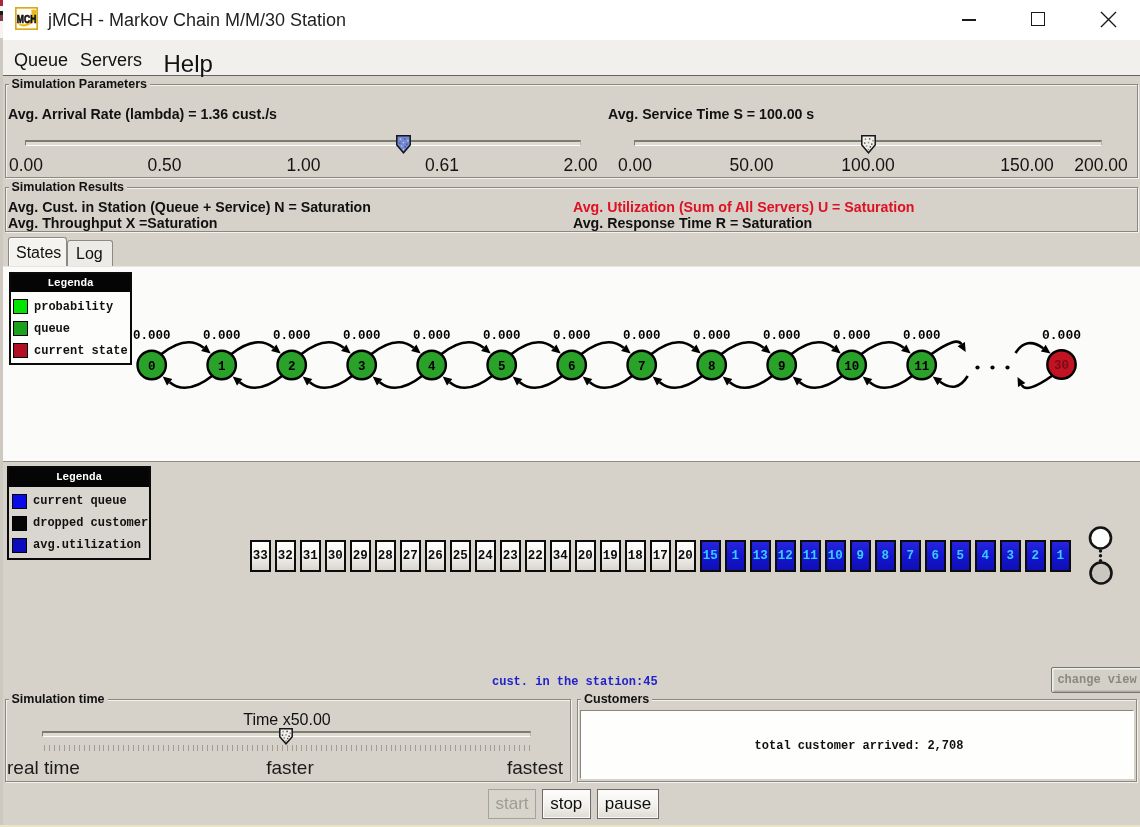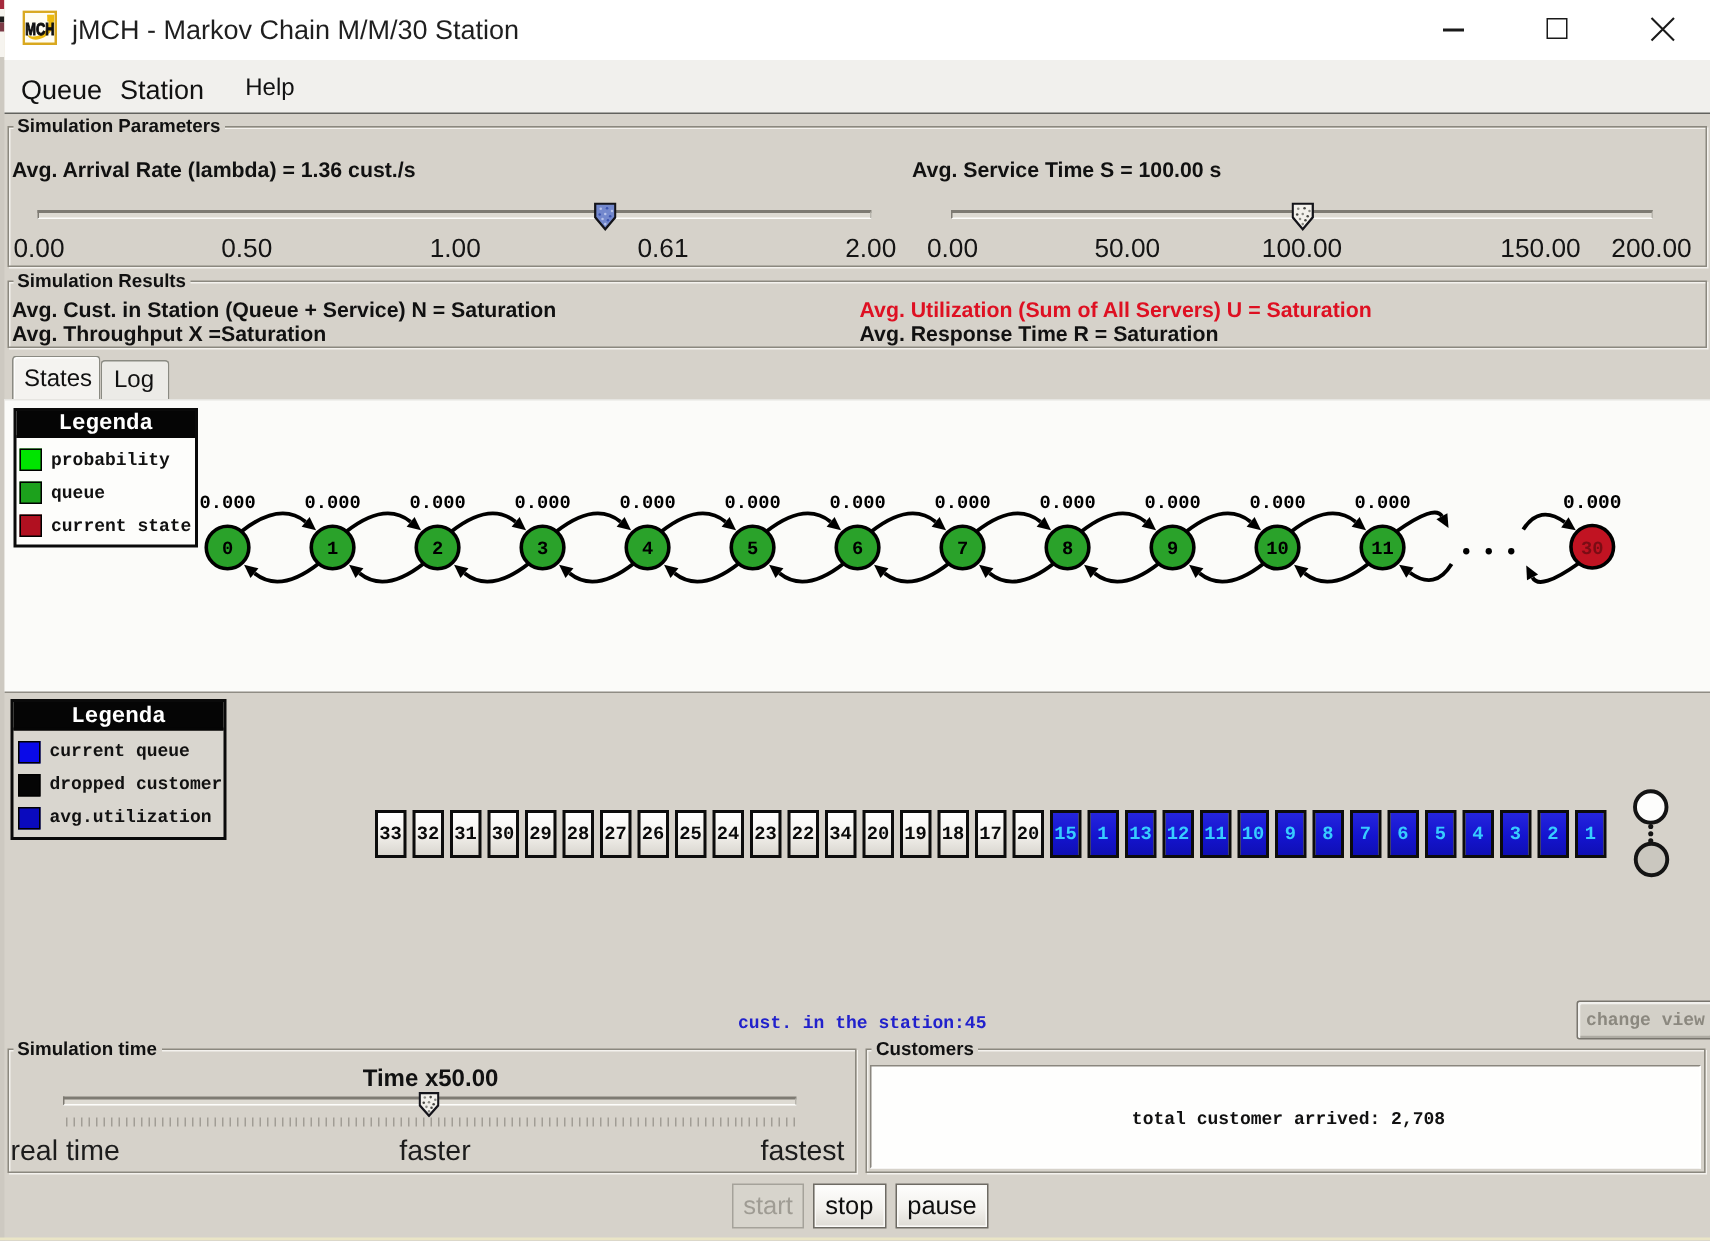--- a/index.html
+++ b/index.html
@@ -4,21 +4,21 @@
 html,body{width:1140px;height:827px;overflow:hidden}
 body{position:relative;font-family:"Liberation Sans",sans-serif;background:#d6d2ca;color:#111}
 .abs{position:absolute}
 .mono{font-family:"Liberation Mono",monospace;font-weight:bold}
 .group{position:absolute;border:1px solid #8b887f;box-shadow:inset 1px 1px 0 #f4f2ee, 1px 1px 0 #f4f2ee}
 .gtitle{position:absolute;font-size:12.5px;font-weight:bold;background:#d6d2ca;padding:0 3px;line-height:13px}
 .track{position:absolute;height:6px;background:#dedbd3;border-top:2px solid #7e7b73;border-left:1px solid #7e7b73;border-right:1px solid #b8b5ad;border-bottom:1.5px solid #fdfdfb}
 .slab{position:absolute;font-size:17.5px;color:#141414;transform:translateX(-50%);white-space:nowrap}
 .blab{position:absolute;font-size:14.2px;font-weight:bold;white-space:nowrap}
 .legend{position:absolute;background:#fdfdfb;border:2px solid #0a0a0a}
-.legend .ltit{background:#050505;color:#fff;text-align:center;font-family:"Liberation Mono",monospace;font-weight:bold;font-size:15px;border-bottom:2px solid #050505}
+.legend .ltit{background:#050505;color:#fff;text-align:center;font-family:"Liberation Mono",monospace;font-weight:bold;font-size:11px;border-bottom:2px solid #050505}
 .litem{position:absolute;display:flex;align-items:center;font-family:"Liberation Mono",monospace;font-weight:bold;font-size:12px;white-space:nowrap}
 .sw{width:15px;height:15px;border:1px solid #000;margin-right:6px;flex:none}
 .qbox{position:absolute;top:539.5px;width:21.5px;height:32px;border:2.5px solid #0c0c0c;font-family:"Liberation Mono",monospace;font-weight:bold;font-size:12.5px;text-align:center;line-height:29px}
 .qw{background:linear-gradient(180deg,#ffffff 0%,#f6f4f0 45%,#d9d6cf 100%);color:#0a0a0a}
 .qb{background:linear-gradient(180deg,#2525dd 0%,#1414cf 55%,#0f0fb4 100%);color:#37ccff}
 #tickrow i{position:absolute;top:0;width:1px;height:6px;background:#a19d95;display:block}
 .btn{position:absolute;top:789px;height:30px;font-size:17px;text-align:center;border:1px solid #6e6b64;background:linear-gradient(180deg,#fefefd 0%,#f3f1ed 55%,#dedbd4 100%);box-shadow:inset 0 0 0 1px #fbfaf8;color:#0f0f0f;line-height:28px}
 </style></head><body>
 
 <div class="abs" style="left:0;top:0;width:3px;height:827px;background:#cdc9c1"></div>
@@ -37,22 +37,22 @@
 </svg>
 <div class="abs" style="left:48px;top:9.5px;font-size:18px;color:#1f1f1f">jMCH - Markov Chain M/M/30 Station</div>
 <div class="abs" style="left:962px;top:19px;width:14px;height:1.6px;background:#1a1a1a"></div>
 <div class="abs" style="left:1031px;top:12px;width:14px;height:14px;border:1.4px solid #1a1a1a"></div>
 <svg class="abs" style="left:1100px;top:11px" width="17" height="17">
     <path d="M1,1 L16,16 M16,1 L1,16" stroke="#1a1a1a" stroke-width="1.4"></path>
   </svg>
 
 <div class="abs" style="left:3px;top:40px;width:1137px;height:36px;background:#f1f0ed;border-bottom:1px solid #62625e"></div>
 <div class="abs" style="left:14px;top:49.5px;font-size:18px">Queue</div>
-<div class="abs" style="left:80px;top:49.5px;font-size:18px">Station</div>
-<div class="abs" style="left:163.5px;top:49.5px;font-size:16px">Help</div>
+<div class="abs" style="left:80px;top:49.5px;font-size:18px">Servers</div>
+<div class="abs" style="left:163.5px;top:49.5px;font-size:24px">Help</div>
 
 <div class="group" style="left:5px;top:84px;width:1133px;height:94px"></div>
 <div class="gtitle" style="left:8.5px;top:78px">Simulation Parameters</div>
 <div class="blab" style="left:8px;top:106px">Avg. Arrival Rate (lambda) = 1.36 cust./s</div>
 <div class="blab" style="left:608px;top:106px">Avg. Service Time S = 100.00 s</div>
 <div class="track" style="left:24.5px;top:139.5px;width:556px"></div>
 <div class="track" style="left:634px;top:139.5px;width:468px"></div>
 <svg class="abs" style="left:395.5px;top:134.5px" width="15" height="19">
     <path d="M0.8,0.8 H14.2 V9.9 L7.5,17.8 L0.8,9.9 Z" fill="#7388cd" stroke="#14141a" stroke-width="1.5"></path>
     <circle cx="4.5" cy="4.2" r="0.85" fill="#b6c2ea"></circle>
@@ -254,21 +254,21 @@
   <circle cx="15.5" cy="38.6" r="1.7" fill="#141414"></circle>
   <circle cx="16" cy="51" r="10.5" fill="#cac7bf" stroke="#141414" stroke-width="2.6"></circle>
 </svg>
 
 <div class="abs mono" style="left:492px;top:674.5px;font-size:12px;color:#2121cc">cust. in the station:45</div>
 
 <div class="abs mono" style="left:1051px;top:667px;width:92px;height:26px;background:#d3d0c8;border:1.5px solid #78756e;box-shadow:inset 1.5px 1.5px 0 #f2f1ee,inset -1.5px -1.5px 0 #aeaba3;color:#8b887f;font-size:12px;text-align:center;line-height:24px;border-radius:2px">change view</div>
 
 <div class="group" style="left:5px;top:699px;width:566px;height:83px"></div>
 <div class="gtitle" style="left:8.5px;top:693px">Simulation time</div>
-<div class="abs" style="left:287px;top:711px;transform:translateX(-50%);font-size:16px;font-weight:bold">Time x50.00</div>
+<div class="abs" style="left:287px;top:711px;transform:translateX(-50%);font-size:16px;font-weight:normal">Time x50.00</div>
 <div class="track" style="left:42px;top:731px;width:489px"></div>
 <svg class="abs" style="left:279.0px;top:727.5px" width="14" height="17">
     <path d="M0.8,0.8 H13.2 V8.8 L7.0,15.8 L0.8,8.8 Z" fill="#f2f0eb" stroke="#14141a" stroke-width="1.5"></path>
     <circle cx="4.2" cy="3.7" r="0.85" fill="#8a8a84"></circle>
     <circle cx="8.1" cy="3.4" r="0.85" fill="#4a4a46"></circle>
     <circle cx="11.2" cy="5.1" r="0.85" fill="#8a8a84"></circle>
     <circle cx="3.5" cy="7.1" r="0.85" fill="#4a4a46"></circle>
     <circle cx="7.0" cy="6.8" r="0.85" fill="#8a8a84"></circle>
     <circle cx="10.1" cy="8.2" r="0.85" fill="#4a4a46"></circle>
     <circle cx="5.3" cy="9.9" r="0.85" fill="#8a8a84"></circle>

